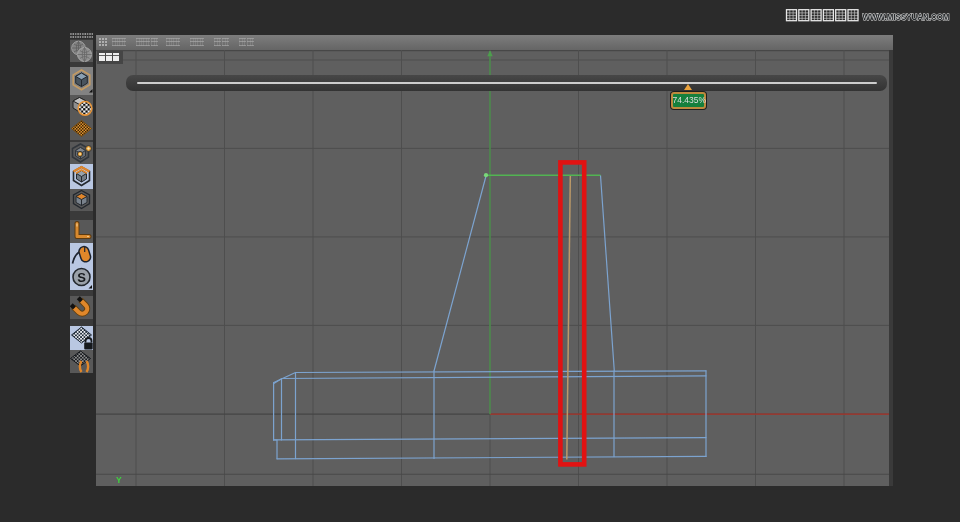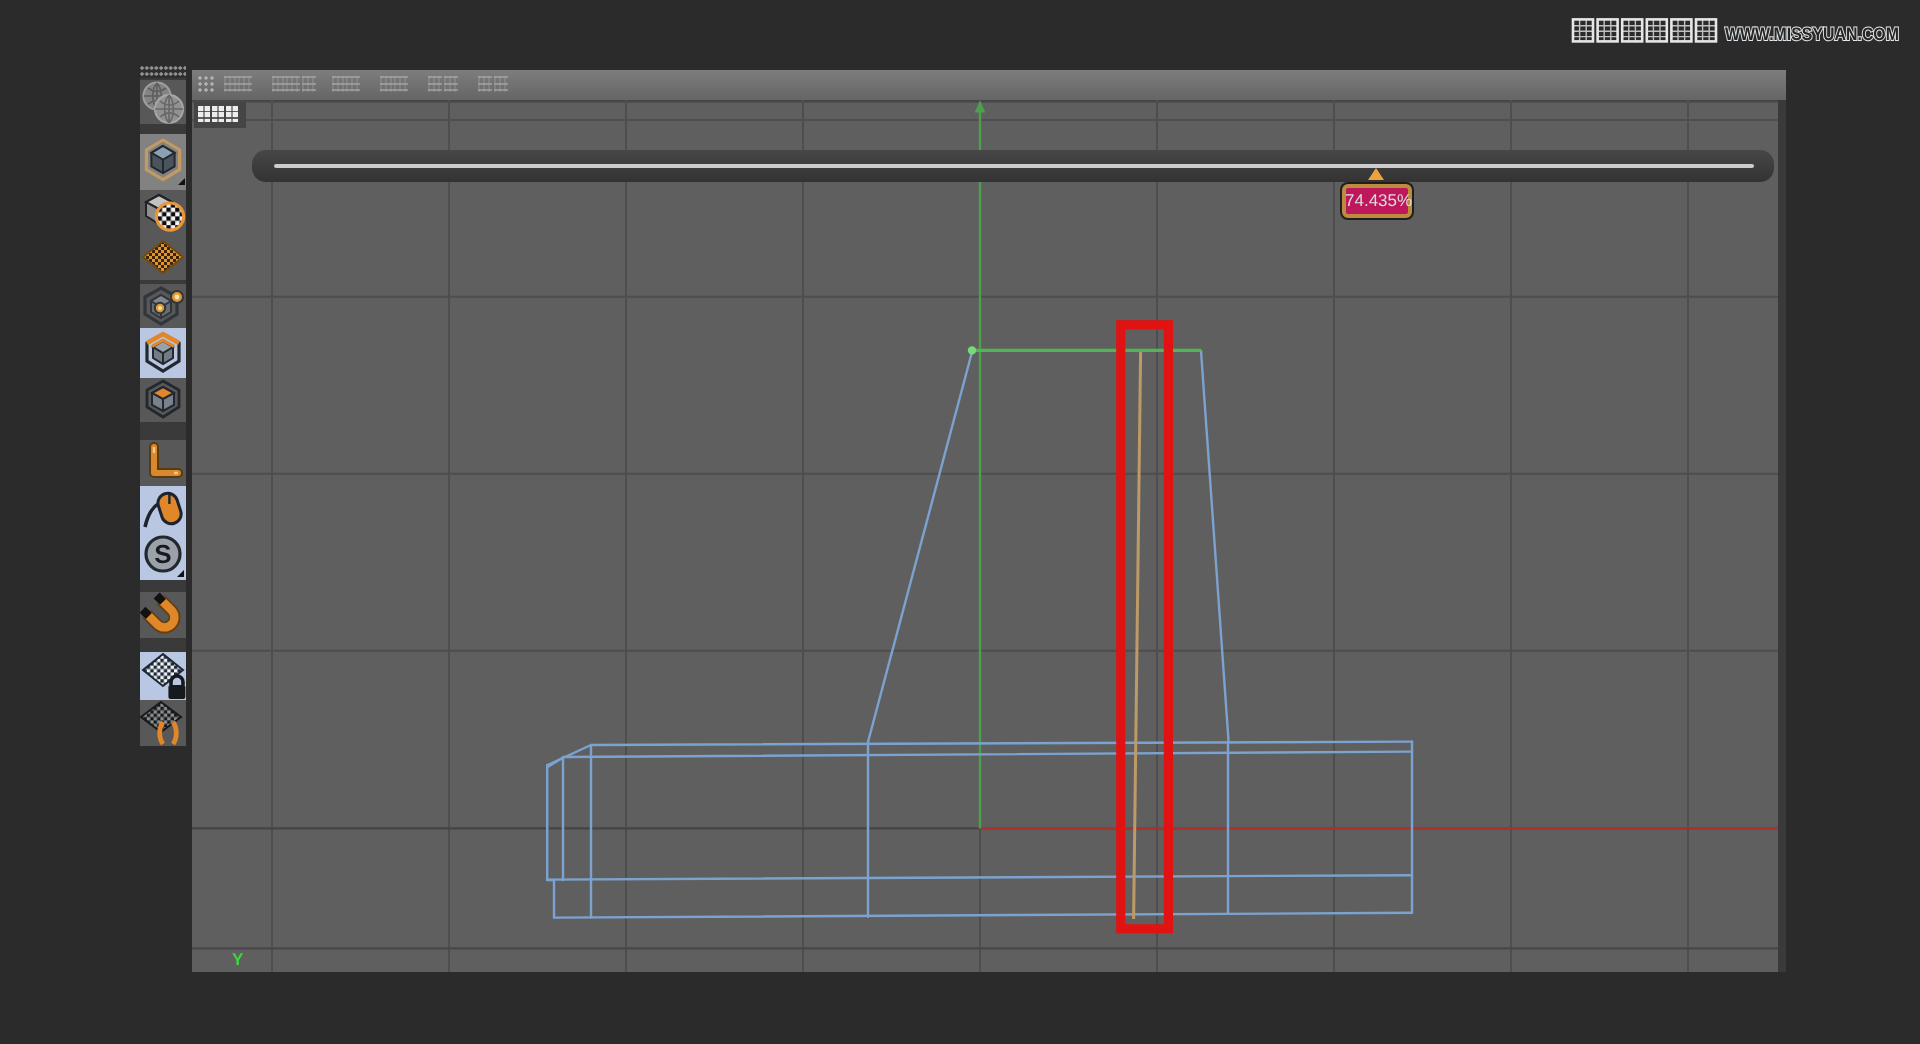--- a/index.html
+++ b/index.html
@@ -104,21 +104,21 @@
 
 <div class="abs" style="left:97px;top:50.5px;width:26px;height:13px;background:#454545;"></div>
 <div class="abs" style="left:98.5px;top:52.5px;">
   <span class="cjkS" style="width:6px;height:8px;margin-right:1px;"></span><span class="cjkS" style="width:6px;height:8px;margin-right:1px;"></span><span class="cjkS" style="width:6px;height:8px;"></span>
 </div>
 
 <div class="abs" style="left:126px;top:74.8px;width:760.5px;height:16.2px;background:linear-gradient(#474747,#333333);border-radius:7px;"></div>
 <div class="abs" style="left:137px;top:81.8px;width:740px;height:2.2px;background:#cdcdcd;border-radius:1px;"></div>
 <div class="abs" style="left:683.5px;top:84.2px;width:0;height:0;
      border-left:4.8px solid transparent;border-right:4.8px solid transparent;border-bottom:6.2px solid #eca33c;"></div>
-<div class="abs" style="left:670.5px;top:92px;width:31px;height:13px;background:#be185d;
+<div class="abs" style="left:670.5px;top:92px;width:31px;height:13px;background:#15803d;
      border:2px solid #bd8b3e;border-radius:3px;color:#dedede;font-size:8.5px;line-height:13px;text-align:right;
      box-shadow:0 0 0 1px #1e1e1e;">74.435%</div>
 
 <div class="abs" style="left:70px;top:33px;width:23px;height:6px;background-color:#2e2e2e;
   background-image:radial-gradient(circle at 1px 1px,#949494 0.7px,transparent 1px);
   background-size:2.4px 3px;"></div>
 
 <div class="abs" style="left:70px;top:39.5px;width:23px;height:22.5px;background:#585858;">
   <svg width="23" height="22.5" viewBox="0 0 23 22.5">
     <circle cx="8.5" cy="8" r="6.8" fill="#848484" stroke="#9e9e9e" stroke-width="1"></circle>

